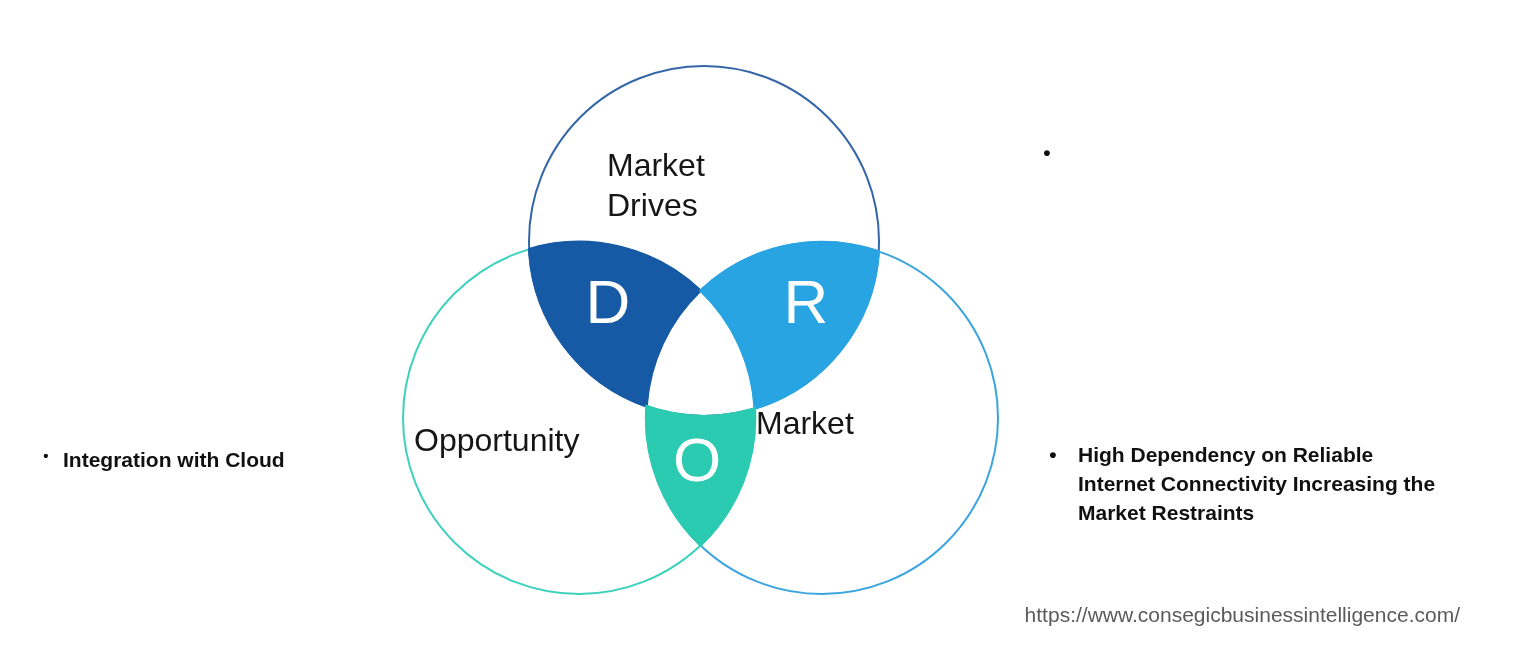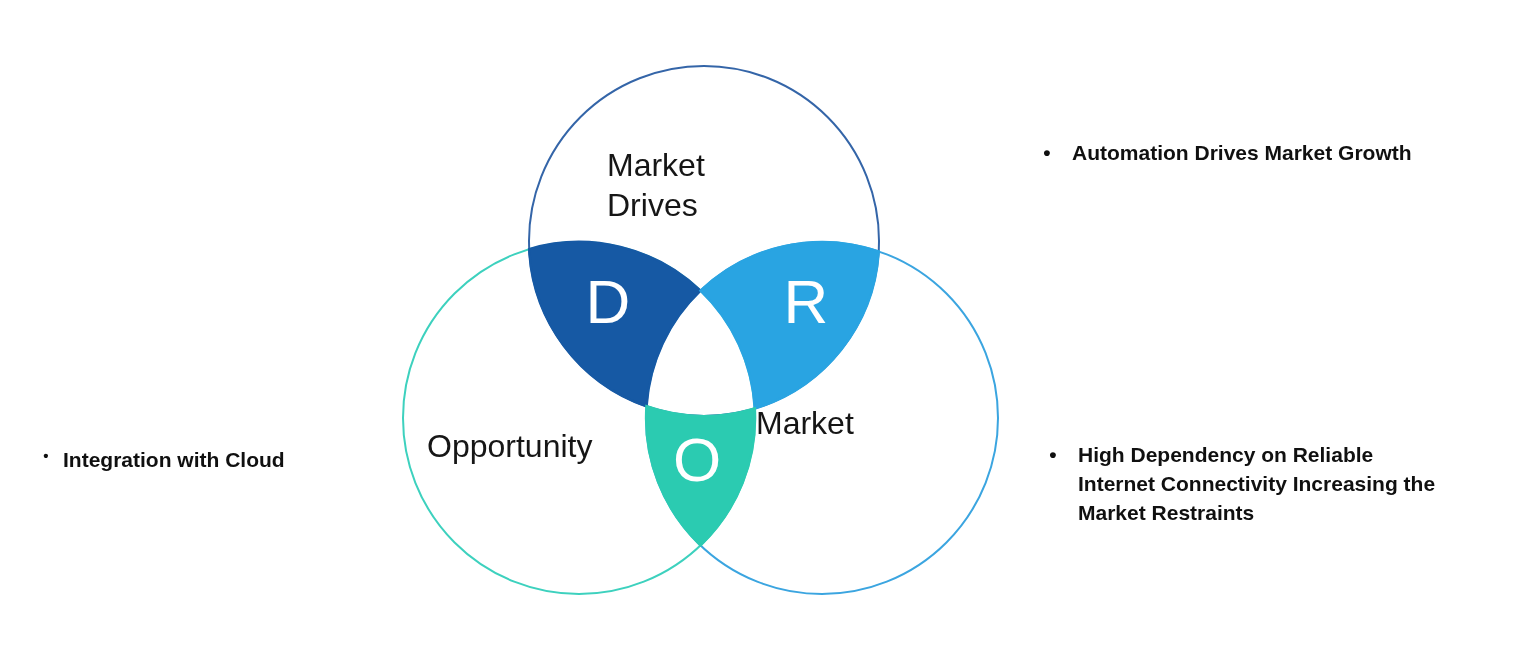--- a/index.html
+++ b/index.html
@@ -79,47 +79,47 @@
     <path d="M 529.2 249.1 A 176 176 0 0 1 700.5 290.7 A 176 176 0 0 0 646.5 406.3 A 175 175 0 0 1 529.2 249.1 Z" stroke-width="2.5" fill="#1659A4" stroke="#1659A4"></path>
     <path d="M 878.7 251.5 A 176 176 0 0 0 700.5 290.7 A 176 176 0 0 1 754.8 408.5 A 175 175 0 0 0 878.7 251.5 Z" stroke-width="2.5" fill="#29A4E2" stroke="#29A4E2"></path>
     <path d="M 646.5 406.3 A 175 175 0 0 0 754.8 408.5 A 176 176 0 0 1 700.5 545.3 A 176 176 0 0 1 646.5 406.3 Z" stroke-width="2.5" fill="#2BCBB1" stroke="#2BCBB1"></path>
   </svg>
 
   <div class="venn-label" style="left:607px; top:145px; width:200px;">
     <div>Market</div>
     <div>Drives</div>
   </div>
 
-  <div class="venn-label" style="left:427px; top:420px; width:200px;margin-top:6px;">Opportunity</div>
+  <div class="venn-label" style="left:414px; top:420px; width:200px;">Opportunity</div>
 
   <div class="venn-label" style="left:756px; top:404px; width:200px; line-height:38px;">
     <div>Market</div>
   </div>
 
   <div class="venn-letter" style="left:558px; top:266px;">D</div>
   <div class="venn-letter" style="left:756px; top:266px;">R</div>
   <div class="venn-letter" style="left:647px; top:424px;">O</div>
 
   <div class="note" style="left:1040px; top:138px;">
     <span class="bullet">•</span>
     <div class="note-lines">
-      <div>Automation Drives Market Growth</div>
     </div>
   </div>
 
   <div class="note note-left" style="left:42px; top:445px;">
     <span class="bullet">•</span>
     <div class="note-lines">
       <div>Integration with Cloud</div>
     </div>
   </div>
 
   <div class="note" style="left:1046px; top:440px;">
     <span class="bullet">•</span>
     <div class="note-lines">
       <div>High Dependency on Reliable</div>
       <div>Internet Connectivity Increasing the</div>
       <div>Market Restraints</div>
     </div>
   </div>
 
+  <div class="footer-url">https://www.consegicbusinessintelligence.com/</div>
 
 </div>
 
 </body></html>

